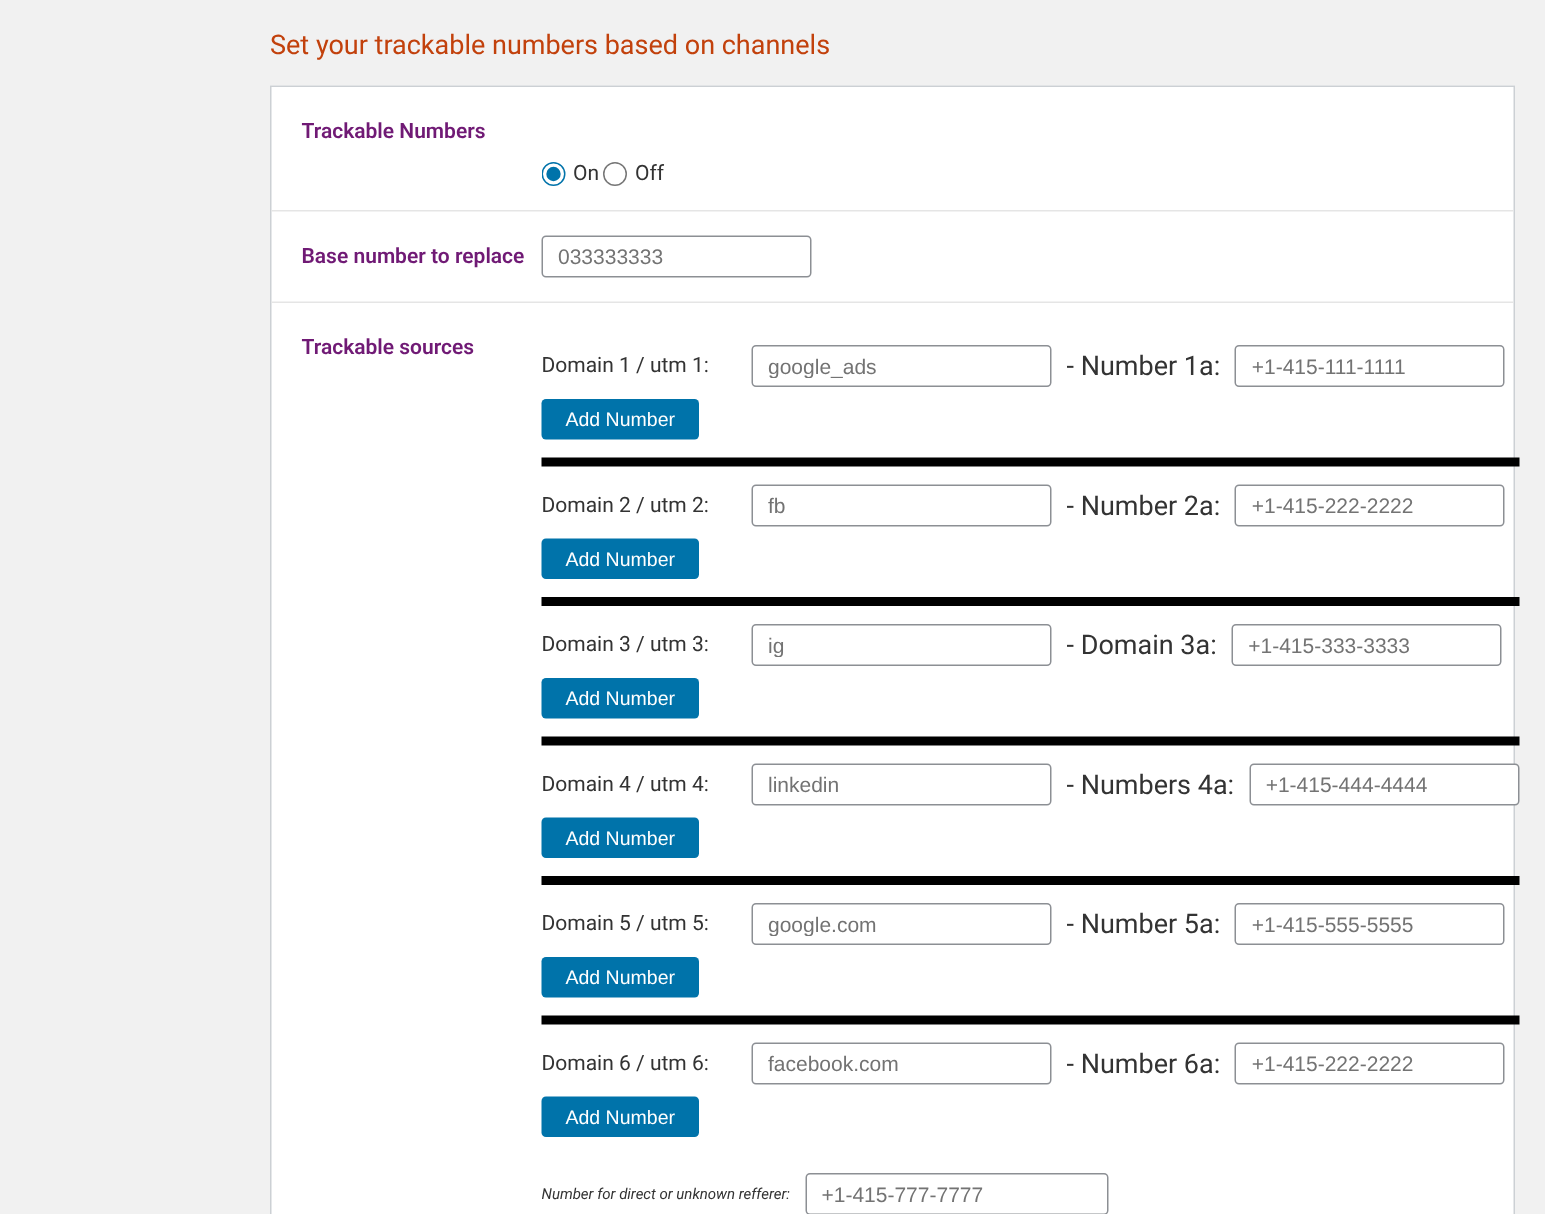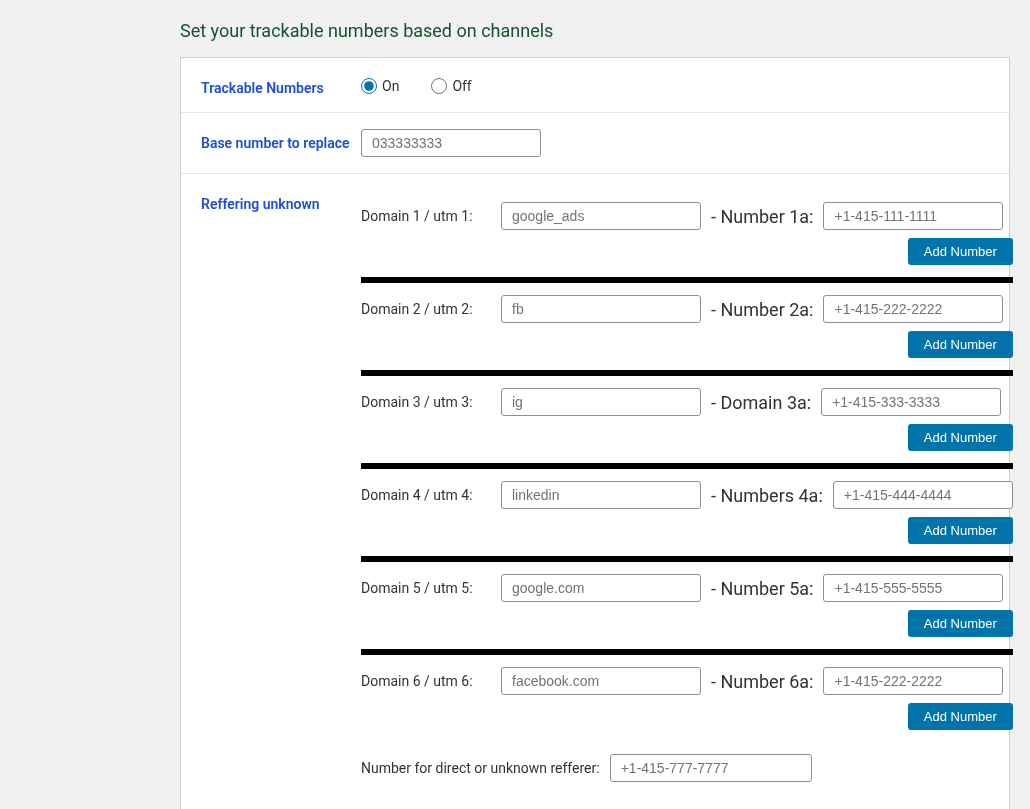--- a/index.html
+++ b/index.html
@@ -16,21 +16,21 @@
       margin: 0 auto;
       padding: 0 20px;
     }
     .main-content {
       margin-left: 160px;
     }
     .page-title {
       font-size: 18px;
       font-weight: 400;
       margin-bottom: 16px;
-      color: #14532d;
+      color: #c2410c;
     }
     .settings-box {
       background: #fff;
       border: 1px solid #ccd0d4;
       padding: 0;
     }
     .settings-row {
       display: flex;
       align-items: flex-start;
       padding: 16px 20px;
@@ -38,31 +38,32 @@
     }
     .settings-row:last-child {
       border-bottom: none;
     }
     .row-label {
       width: 160px;
       min-width: 160px;
       font-weight: 600;
       font-size: 14px;
       padding-top: 6px;
-      color: #1d4ed8;
+      color: #701a75;
     }
     .row-content {
       flex: 1;
     }
     
     .radio-group {
       display: flex;
       align-items: center;
-      gap: 32px;
+      gap: 3px;
       padding-top: 4px;
+      margin-top: 30px;
     }
     .radio-label {
       display: flex;
       align-items: center;
       gap: 5px;
       cursor: pointer;
       font-size: 14px;
     }
     input[type="radio"] {
       width: 16px;
@@ -111,22 +112,23 @@
       cursor: pointer;
       font-weight: 500;
     }
     .direct-number-row {
       display: flex;
       align-items: center;
       gap: 10px;
       padding: 12px 0;
     }
     .direct-number-label {
-      font-size: 14px;
+      font-size: 10px;
       white-space: nowrap;
+      font-style: italic;
     }
     .direct-number-input {
       width: 202px;
     }
     
     .save-button {
       background: #0073aa;
       color: #fff;
       border: none;
       border-radius: 3px;
@@ -145,21 +147,21 @@
       border-bottom: none;
     }
     .source-entry-top {
       display: flex;
       align-items: center;
       gap: 10px;
       width: 100%;
     }
     .source-entry-bottom {
       display: flex;
-      justify-content: flex-end;
+      justify-content: flex-start;
       margin-top: 8px;
     }
   </style>
 </head>
 <body>
 
 <div class="page-container">
   <div class="main-content">
     <h1 class="page-title">Set your trackable numbers based on channels</h1>
 
@@ -182,21 +184,21 @@
       </div>
 
       <div class="settings-row">
         <div class="row-label">Base number to replace</div>
         <div class="row-content">
           <input type="text" class="base-number-input" value="033333333" style="">
         </div>
       </div>
 
       <div class="settings-row">
-        <div class="row-label">Reffering unknown</div>
+        <div class="row-label">Trackable sources</div>
         <div class="row-content reffering-sources-content">
 
           <div id="sources-container">
               <div class="source-entry">
       <div class="source-entry-top">
         <span class="domain-label">Domain 1 / utm 1:</span>
         <input type="text" class="domain-input" value="google_ads" style="">
         <span class="number-label">- Number 1a:</span>
         <input type="text" class="number-input" value="+1-415-111-1111" style="">
       </div>

